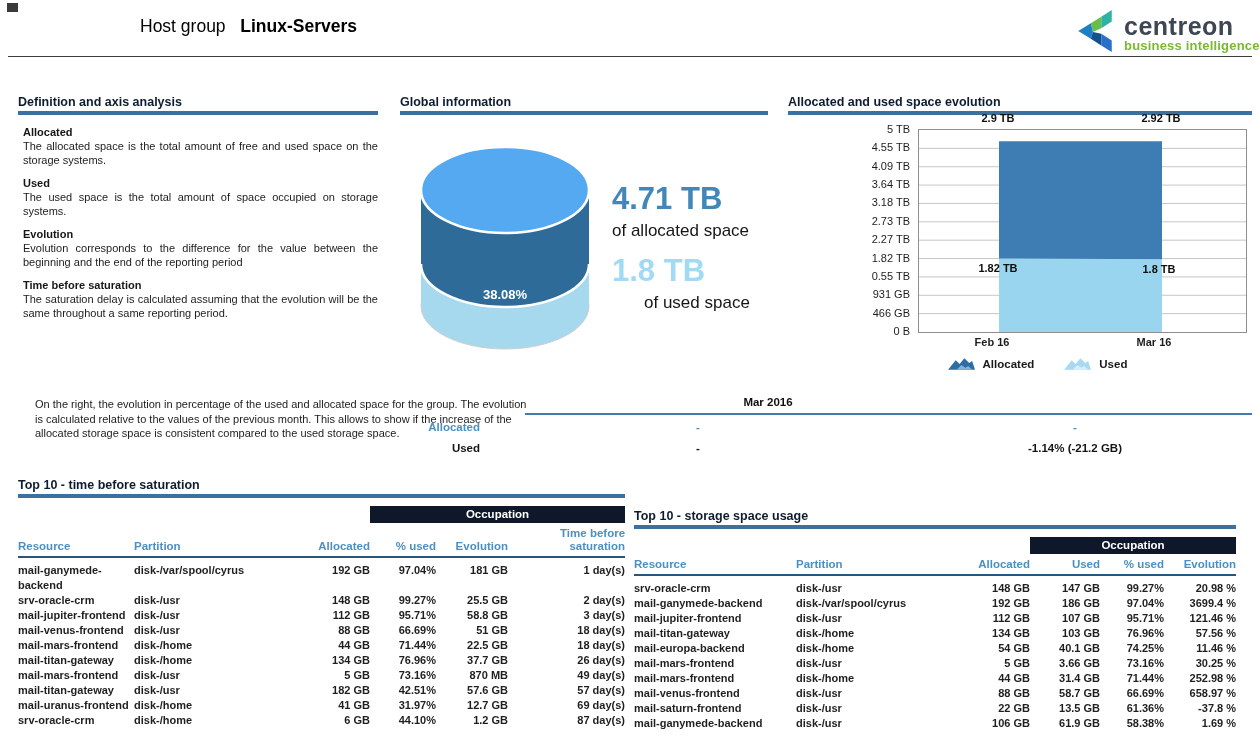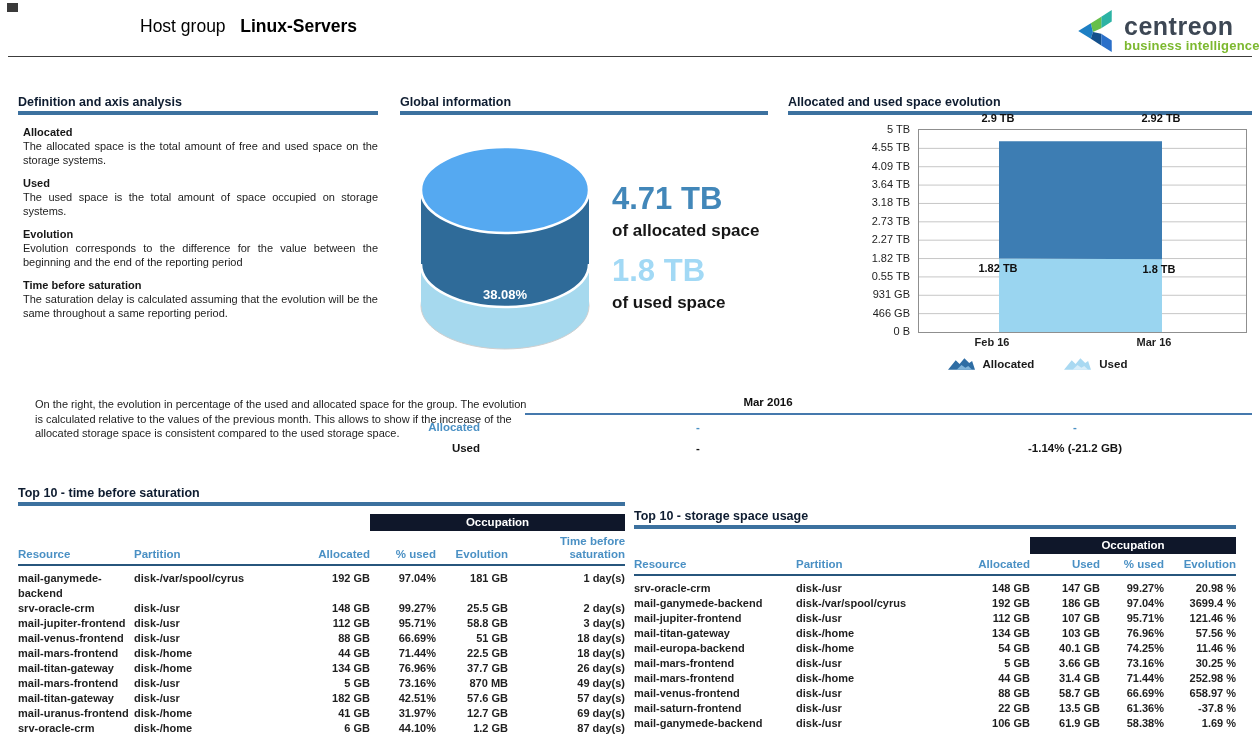--- a/index.html
+++ b/index.html
@@ -20,21 +20,21 @@
   .sec-title{font-size:12.5px;font-weight:bold;color:#0e1c30;line-height:14px;margin:0;}
   .sec-bar{height:4px;background:#3c719f;margin-top:2px;}
 
   
   .def-items{margin-top:10px;}
   .def-term{font-size:11px;font-weight:bold;color:#161616;line-height:14px;}
   .def-text{font-size:11px;color:#1c1c1c;line-height:14px;text-align:justify;margin:0 0 9px 0;}
 
   
   .big-val{font-size:31px;font-weight:bold;line-height:32px;white-space:nowrap;}
-  .big-cap{font-size:17px;font-weight:bold;color:#161616;line-height:19px;white-space:nowrap;}
+  .big-cap{font-size:17px;font-weight:normal;color:#161616;line-height:19px;white-space:nowrap;}
   .val-alloc{color:#4287b9;}
   .val-used{color:#a2d9f5;}
 
   
   .plot{left:918px;top:129px;width:327px;height:202px;border:1px solid #8f8f8f;}
   .yticks{left:828px;top:123px;width:82px;height:214px;display:flex;flex-direction:column;
           justify-content:space-between;align-items:flex-end;font-size:11px;color:#1d1d1d;}
   .yticks span{line-height:12px;white-space:nowrap;}
   .pt-label{font-size:11px;font-weight:bold;color:#0f0f0f;text-align:center;width:84px;white-space:nowrap;}
   .x-label{font-size:11px;font-weight:bold;color:#1d1d1d;text-align:center;width:84px;}
@@ -121,21 +121,21 @@
       <rect x="1" y="117" width="168" height="42" fill="#a6d9ee"></rect>
       <ellipse cx="85" cy="117" rx="84" ry="43" fill="#2f6b99" stroke="#ffffff" stroke-width="2.5"></ellipse>
       <rect x="1" y="43" width="168" height="74" fill="#2f6b99"></rect>
       <ellipse cx="85" cy="43" rx="84" ry="43" fill="#55a9f1" stroke="#ffffff" stroke-width="2.5"></ellipse>
       <text x="85" y="152" text-anchor="middle" fill="#ffffff" font-size="13" font-weight="bold">38.08%</text>
     </svg>
   </div>
   <div class="abs big-val val-alloc" style="left:612px;top:183px;">4.71 TB</div>
   <div class="abs big-cap" style="left:612px;top:221px;">of allocated space</div>
   <div class="abs big-val val-used" style="left:612px;top:255px;">1.8 TB</div>
-  <div class="abs big-cap" style="left:612px;top:293px;">of used space</div>
+  <div class="abs big-cap" style="left:644px;top:293px;">of used space</div>
 
   <div class="abs" style="left:788px;top:95px;width:464px;">
     <h2 class="sec-title">Allocated and used space evolution</h2>
     <div class="sec-bar"></div>
   </div>
   <div class="abs yticks">
     <span>5 TB</span>
     <span>4.55 TB</span>
     <span>4.09 TB</span>
     <span>3.64 TB</span>
@@ -190,21 +190,21 @@
   <div class="abs note">On the right, the evolution in percentage of the used and allocated space for the group. The evolution is calculated relative to the values of the previous month. This allows to show if the increase of the allocated storage space is consistent compared to the used storage space.</div>
   <div class="abs month-header">Mar 2016</div>
   <div class="abs month-rule"></div>
   <div class="abs m-label blue-txt" style="left:330px;top:421px;">Allocated</div>
   <div class="abs m-val1 blue-txt" style="top:421px;">-</div>
   <div class="abs m-val2 blue-txt" style="top:421px;">-</div>
   <div class="abs m-label dark-txt" style="left:330px;top:442px;">Used</div>
   <div class="abs m-val1 dark-txt" style="top:442px;">-</div>
   <div class="abs m-val2 dark-txt" style="top:442px;">-1.14% (-21.2 GB)</div>
 
-  <div class="abs" style="left:18px;top:478px;width:607px;margin-top:8px;">
+  <div class="abs" style="left:18px;top:478px;width:607px;">
     <h2 class="sec-title">Top 10 - time before saturation</h2>
     <div class="sec-bar"></div>
     <table class="t10 t-sat" style="width:607px;">
       <colgroup>
         <col style="width:116px">
           <col style="width:132px">
           <col style="width:104px">
         <col style="width:66px">
           <col style="width:72px">
           <col style="width:117px">

